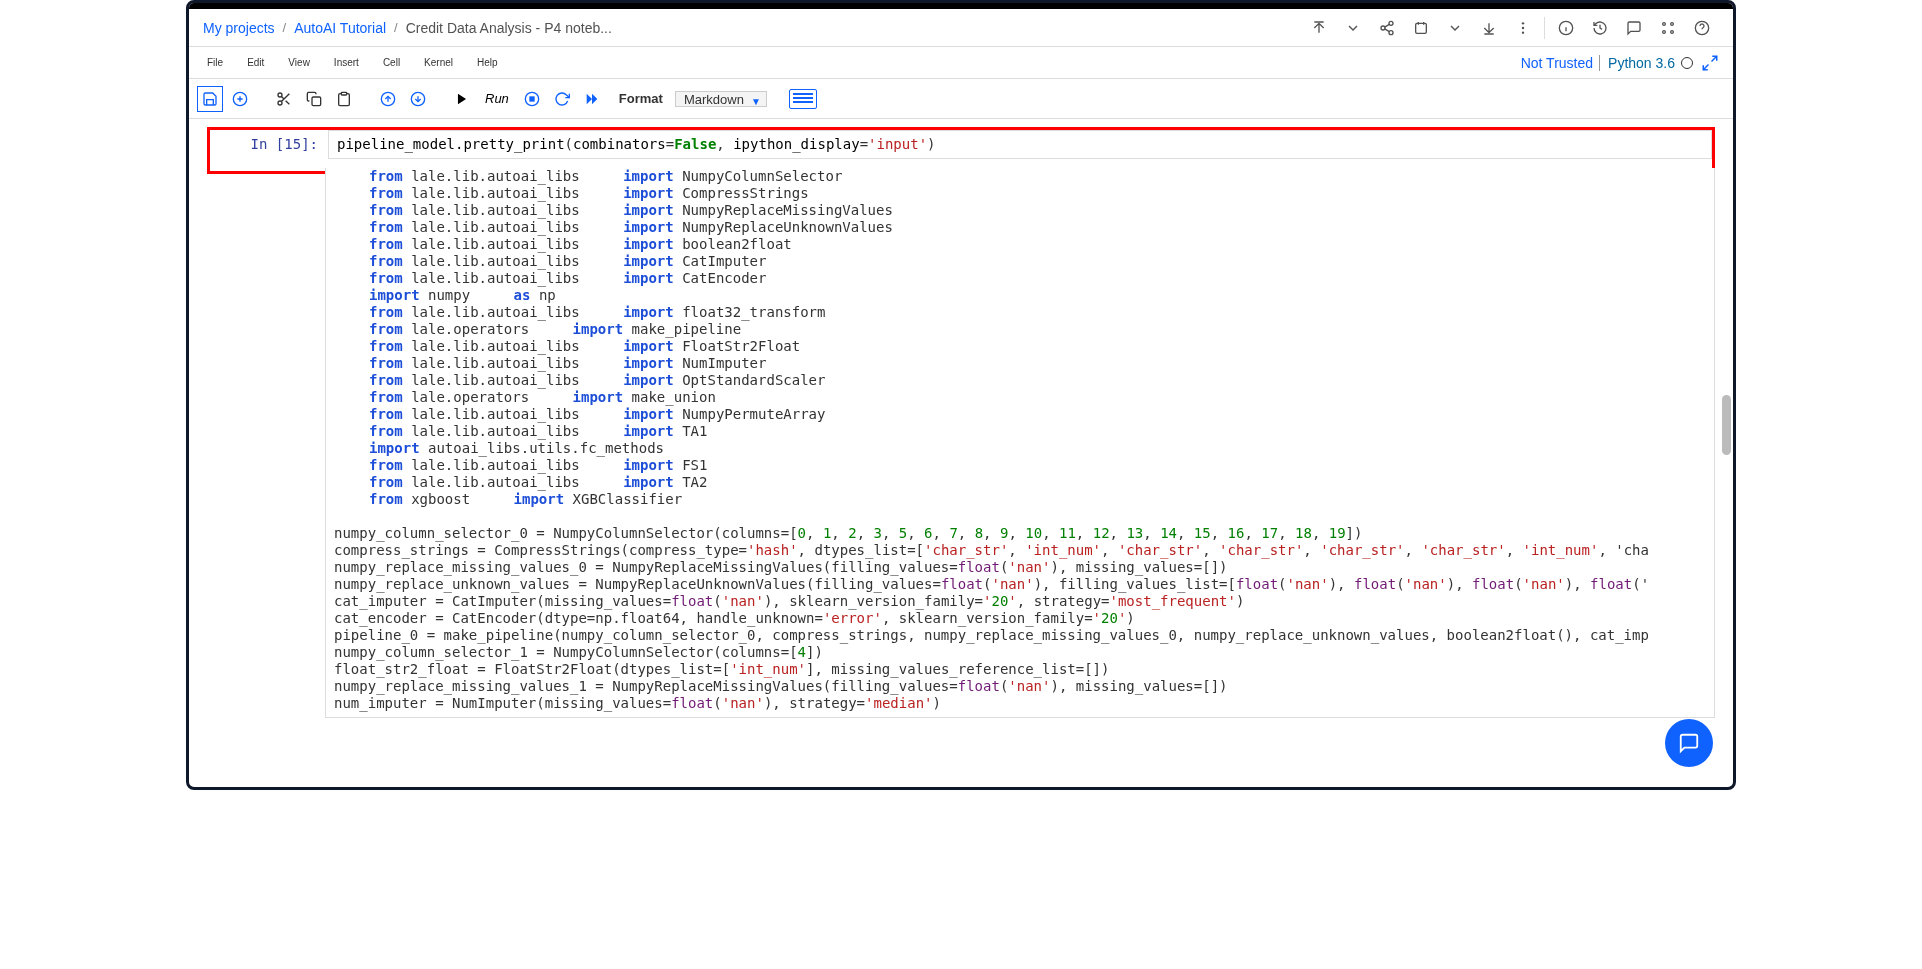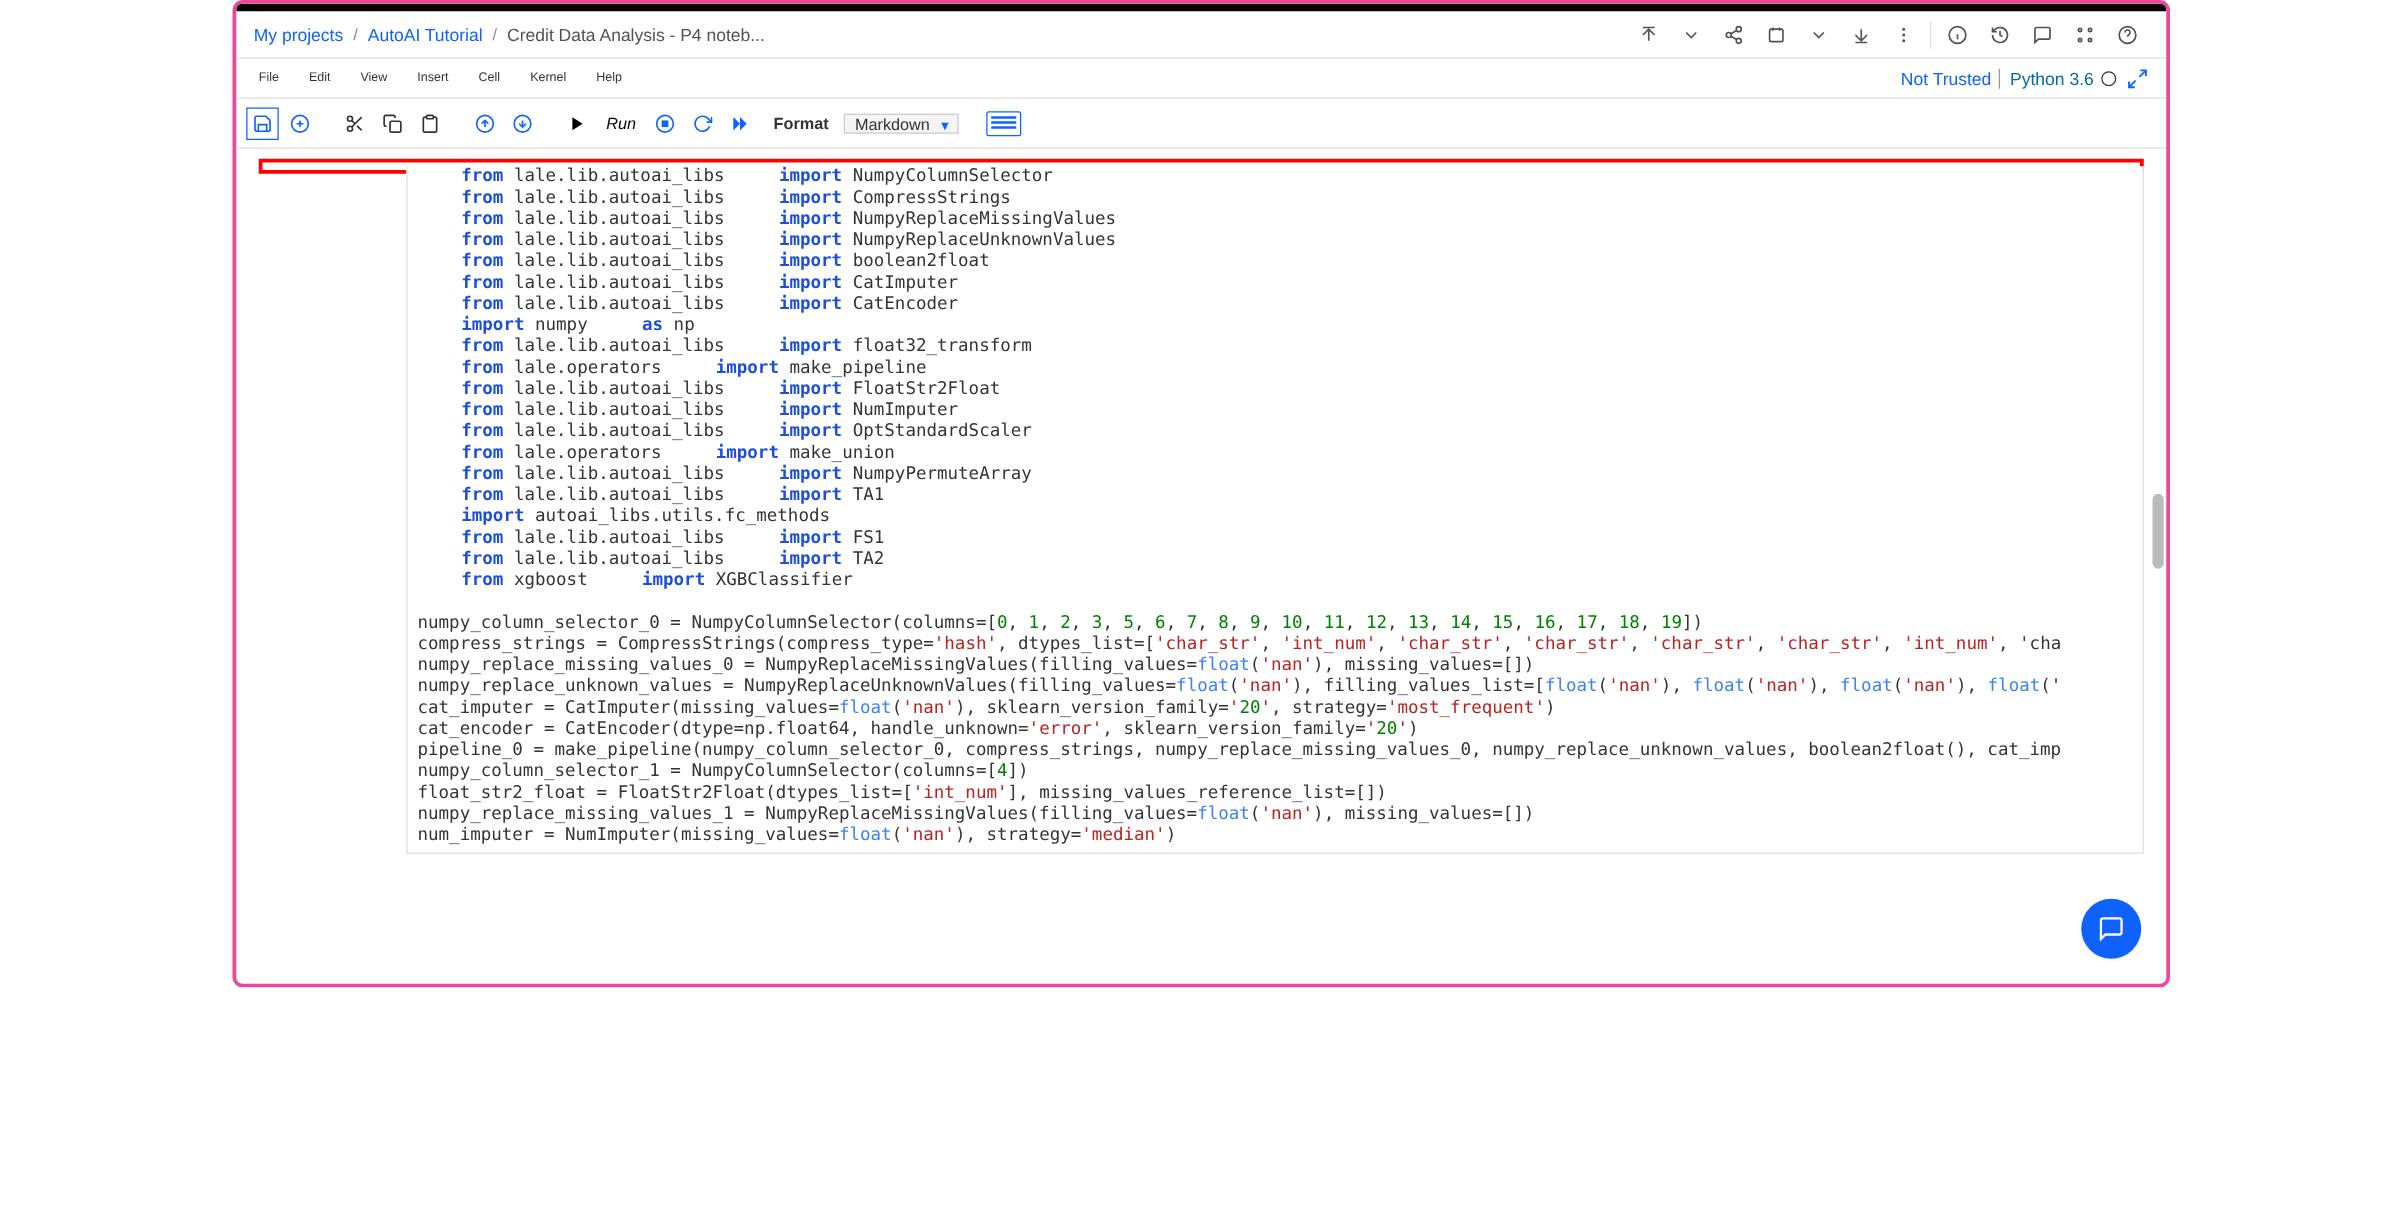--- a/index.html
+++ b/index.html
@@ -1,17 +1,17 @@
 <!DOCTYPE html>
 <html><head>
 <meta charset="utf-8">
 <style>
 * { margin:0; padding:0; box-sizing:border-box; }
 body { font-family: -apple-system, BlinkMacSystemFont, "Segoe UI", Helvetica, Arial, sans-serif; font-size:13px; background:#fff; color:#333; overflow:hidden; }
-.frame { border:3px solid #ec4899; border-radius:8px; width:1550px; height:790px; margin:auto; position:relative; overflow:hidden; display:flex; flex-direction:column; }
+.frame { border:3px solid #0f172a; border-radius:8px; width:1550px; height:790px; margin:auto; position:relative; overflow:hidden; display:flex; flex-direction:column; }
 .topbar-black { height:6px; background:#000; }
 .breadcrumb-bar { height:38px; display:flex; align-items:center; padding:0 14px; border-bottom:1px solid #ddd; }
 .breadcrumb-bar .bc { color:#0f62fe; font-size:14px; cursor:pointer; }
 .breadcrumb-bar .bc.active { color:#525252; cursor:default; }
 .breadcrumb-bar .sep { margin:0 8px; color:#888; }
 .breadcrumb-bar .spacer { flex:1; }
 .breadcrumb-bar .tbicon { width:34px; height:34px; display:flex; align-items:center; justify-content:center; color:#525252; cursor:pointer; }
 .breadcrumb-bar .tbicon svg { width:16px; height:16px; }
 .breadcrumb-bar .vdiv { width:1px; height:22px; background:#ddd; margin:0 4px; }
 .menubar { height:32px; display:flex; align-items:center; border-bottom:1px solid #ddd; padding:0 6px; }
@@ -45,21 +45,21 @@
 .chat-bubble { position:absolute; right:20px; bottom:20px; width:48px; height:48px; border-radius:50%; background:#0f62fe; display:flex; align-items:center; justify-content:center; color:#fff; cursor:pointer; }
 .chat-bubble svg { width:22px; height:22px; }
 
 .kw { color:#1d4ed8; font-weight:bold;margin-left:35px; }
 .nm { color:#000; }
 .pm { color:#000; }
 .bool { color:#008000; font-weight:bold; }
 .str { color:#ba2121; }
 .cmt { color:#408080; font-style:italic; }
 .num { color:#008000; }
-.fn { color:#3b82f6; }
+.fn { color:#701a75; }
 </style>
 </head>
 <body>
 
 <div class="frame">
 <div class="topbar-black"></div>
 
 <div class="breadcrumb-bar">
   <span class="bc">My projects</span>
   <span class="sep">/</span>
@@ -243,20 +243,24 @@
         </svg>
       </div>
   <div class="fmt-label">Format</div>
   <div class="sel-wrap"><select><option>Markdown</option></select></div>
   <div class="kbdicon"></div>
 </div>
 
 <div class="notebook-area">
 
   <div class="redbox">
+    <div class="cell">
+      <div class="prompt">In [15]:</div>
+      <div class="cell-body"><span class="nm">pipeline_model.pretty_print</span>(<span class="pm">combinators</span>=<span class="bool">False</span>, <span class="pm">ipython_display</span>=<span class="str">'input'</span>)</div>
+    </div>
   </div>
   <div class="cell" style="margin-top:0;">
     <div class="prompt"></div>
     <div class="cell-body" id="cell2-rest" style="border-top:none; padding-top:0;"><span class="kw">from</span> lale.lib.autoai_libs <span class="kw">import</span> NumpyColumnSelector
 <span class="kw">from</span> lale.lib.autoai_libs <span class="kw">import</span> CompressStrings
 <span class="kw">from</span> lale.lib.autoai_libs <span class="kw">import</span> NumpyReplaceMissingValues
 <span class="kw">from</span> lale.lib.autoai_libs <span class="kw">import</span> NumpyReplaceUnknownValues
 <span class="kw">from</span> lale.lib.autoai_libs <span class="kw">import</span> boolean2float
 <span class="kw">from</span> lale.lib.autoai_libs <span class="kw">import</span> CatImputer
 <span class="kw">from</span> lale.lib.autoai_libs <span class="kw">import</span> CatEncoder

